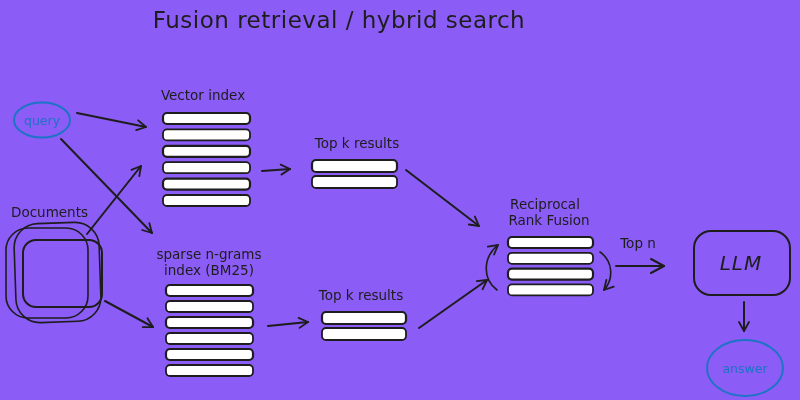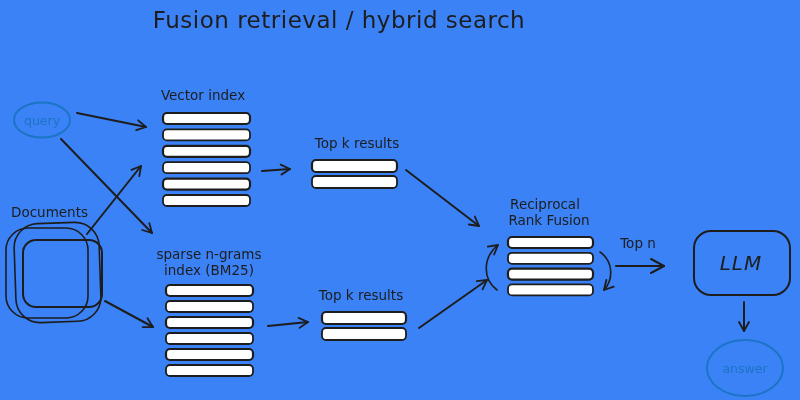--- a/index.html
+++ b/index.html
@@ -1,17 +1,17 @@
 <!DOCTYPE html>
 <html style="--ink: #1d1d1d; --blue: #1b74c5;"><head>
 <meta charset="utf-8">
 <style>
   :root { --ink:#1d1d1d; --blue:#1b74c5; }
   html,body { margin:0; padding:0; background:#ffffff; }
-  .stage { position:relative; width:800px; height:400px; background:#3b82f6; overflow:hidden; }
+  .stage { position:relative; width:800px; height:400px; background:#8b5cf6; overflow:hidden; }
   svg { display:block; }
   text { font-family:"DejaVu Sans", sans-serif; fill:var(--ink); }
   .t-title  { font-size:23px; letter-spacing:0.5px; }
   .t-label  { font-size:13.5px; }
   .t-small  { font-size:12.5px; }
   .t-llm    { font-size:20px; font-style:italic; letter-spacing:1px; }
   .blue-text { fill:var(--blue); }
   .stroke { fill:none; stroke:var(--ink); stroke-width:2; stroke-linecap:round; stroke-linejoin:round; }
   .thin   { stroke-width:1.6; }
   .blue-stroke { fill:none; stroke:var(--blue); stroke-width:1.9; }

